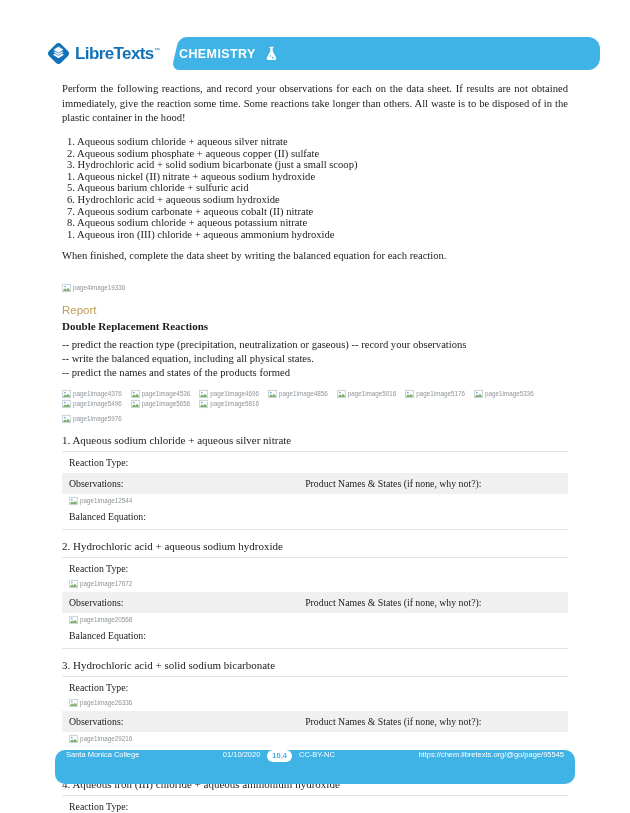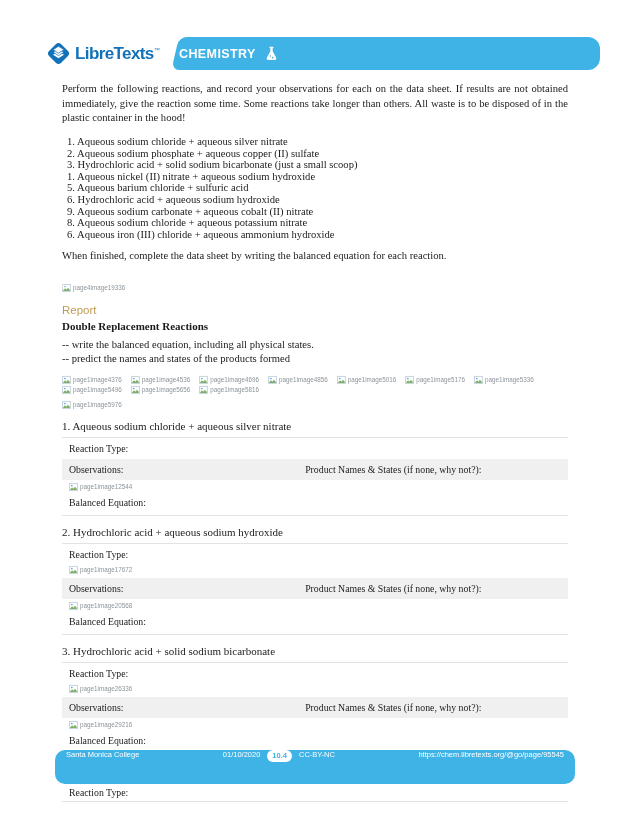--- a/index.html
+++ b/index.html
@@ -92,41 +92,42 @@
 
     <p class="p-intro">Perform the following reactions, and record your observations for each on the data sheet. If results are not obtained immediately, give the reaction some time. Some reactions take longer than others. All waste is to be disposed of in the plastic container in the hood!</p>
 
     <div class="rx-list">
       <div class="rx-item">1. Aqueous sodium chloride + aqueous silver nitrate</div>
       <div class="rx-item">2. Aqueous sodium phosphate + aqueous copper (II) sulfate</div>
       <div class="rx-item">3. Hydrochloric acid + solid sodium bicarbonate (just a small scoop)</div>
       <div class="rx-item">1. Aqueous nickel (II) nitrate + aqueous sodium hydroxide</div>
       <div class="rx-item">5. Aqueous barium chloride + sulfuric acid</div>
       <div class="rx-item">6. Hydrochloric acid + aqueous sodium hydroxide</div>
-      <div class="rx-item">9. Aqueous sodium carbonate + aqueous cobalt (II) nitrate</div>
+      <div class="rx-item">7. Aqueous sodium carbonate + aqueous cobalt (II) nitrate</div>
       <div class="rx-item">8. Aqueous sodium chloride + aqueous potassium nitrate</div>
-      <div class="rx-item">6. Aqueous iron (III) chloride + aqueous ammonium hydroxide</div>
+      <div class="rx-item">1. Aqueous iron (III) chloride + aqueous ammonium hydroxide</div>
     </div>
 
     <p class="p-closing">When finished, complete the data sheet by writing the balanced equation for each reaction.</p>
 
     <div class="chip chip-solo">
       <svg class="chip-icon" viewBox="0 0 12 13">
         <rect x="1" y="1.5" width="10" height="10" fill="#ffffff" stroke="#9fb6c6" stroke-width="0.8"></rect>
         <path d="M1.6 9.6 l2.6-2.8 1.8 1.9 1.8-2.6 2.6 2.8 v1.6 H1.6z" fill="#7fb069"></path>
         <circle cx="3.8" cy="4.6" r="1.1" fill="#5b9bd5"></circle>
         <path d="M1 1.5 l2.4 1.4 -1.2 1 1.6 1.2 -2.8 2.2 z" fill="#ffffff"></path>
       </svg>
       <span class="chip-label">page4image19336</span>
     </div>
 
     <div class="report-h">Report</div>
     <div class="report-sub">Double Replacement Reactions</div>
 
     <div class="instructions">
+      <div class="instr-line">-- predict the reaction type (precipitation, neutralization or gaseous) -- record your observations</div>
       <div class="instr-line">-- write the balanced equation, including all physical states.</div>
       <div class="instr-line">-- predict the names and states of the products formed</div>
     </div>
 
     <div class="chips-row">
       <span class="chip">
           <svg class="chip-icon" viewBox="0 0 12 13">
             <rect x="1" y="1.5" width="10" height="10" fill="#fff" stroke="#9fb6c6" stroke-width="0.8"></rect>
             <path d="M1.6 9.6 l2.6-2.8 1.8 1.9 1.8-2.6 2.6 2.8 v1.6 H1.6z" fill="#7fb069"></path>
             <circle cx="3.8" cy="4.6" r="1.1" fill="#5b9bd5"></circle>

